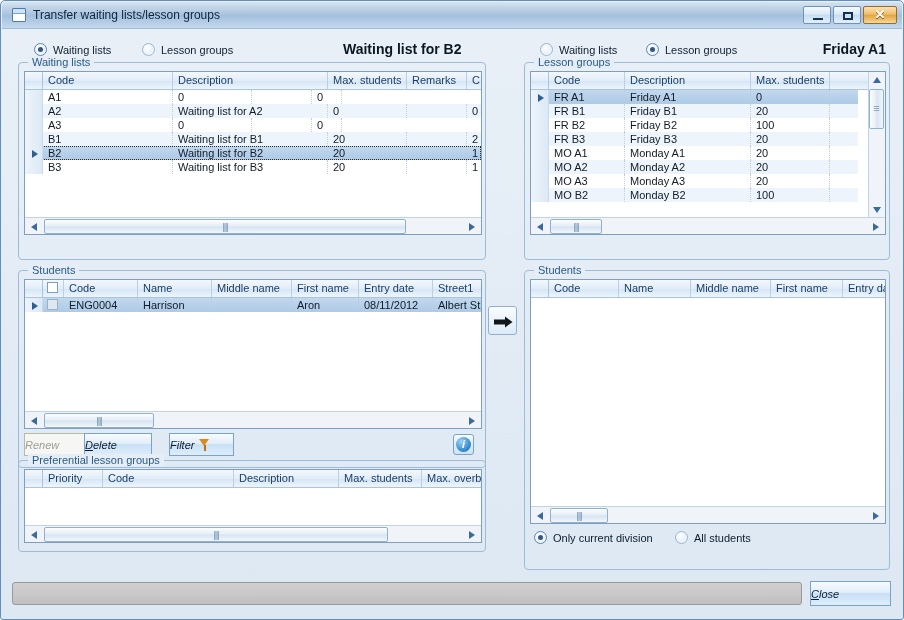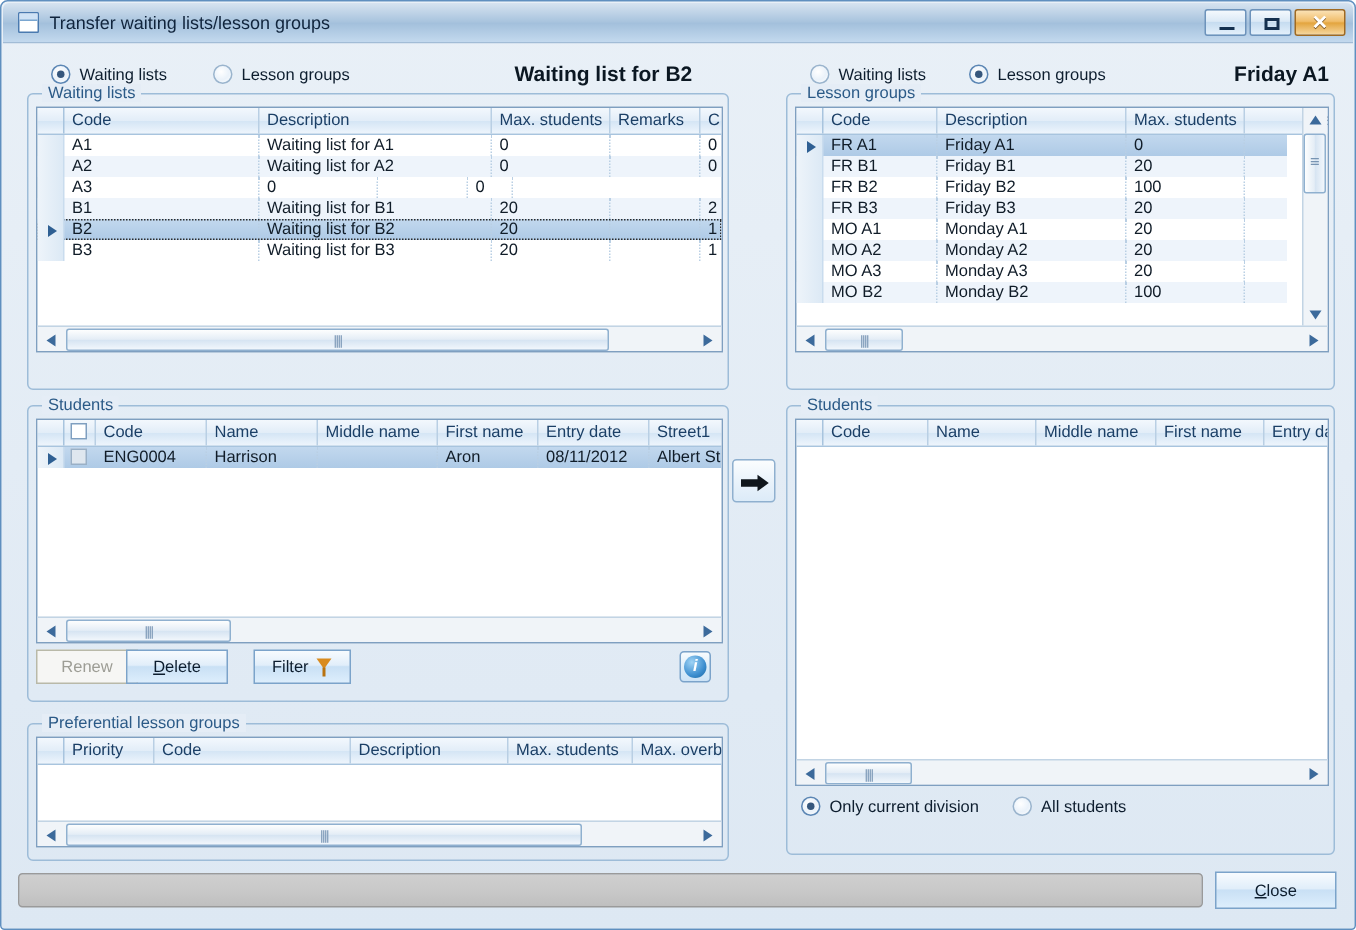--- a/index.html
+++ b/index.html
@@ -160,21 +160,21 @@
   .vsb .thumb::after {
     content:"≡"; position:absolute; left:0; right:0; top:50%; margin-top:-7px;
     text-align:center; font-size:11px; color:#7794b3;
   }
 
   
   .btn {
     position:absolute; border:1px solid #7ba3ca; border-radius:0;
     background: linear-gradient(to bottom,#f7fbfe 0%,#e1eefa 45%,#c9e0f5 50%,#ddeefc 100%);
     color:#0d1d2e; font-size:11px; text-align:center; cursor:default;
-    display:flex; align-items:center; justify-content:center; gap:5px;
+    display:flex; align-items:center; justify-content:flex-start; gap:5px;font-style:italic;
   }
   .btn.disabled {
     background:#f6f6f4; border-color:#b9b9a8; color:#9d9d95;
   }
   .btn u { text-decoration:underline; }
   .funnel { width:11px; height:12px; position:relative; display:inline-block; }
   .funnel::before {
     content:""; position:absolute; left:0; top:0; width:0; height:0;
     border-left:5.5px solid transparent; border-right:5.5px solid transparent;
     border-top:7px solid #d98b1e;
@@ -249,21 +249,20 @@
           <div class="hc" style="width:130px;">Code</div>
           <div class="hc" style="width:155px;">Description</div>
           <div class="hc" style="width:79px;">Max. students</div>
           <div class="hc" style="width:60px;">Remarks</div>
           <div class="hc" style="width:30px;">C</div>
         </div>
         <div class="rowarea" style="top:18px; height:128px;">
           <div class="grow">
             <span class="ind" style="width:18px;"></span>
             <span class="cell" style="width:130px;">A1</span>
-            <span class="cell" style="width:155px;">Waiting list for A1</span>
             <span class="cell" style="width:79px;">0</span>
             <span class="cell" style="width:60px;"></span>
             <span class="cell" style="width:30px;">0</span>
           </div>
           <div class="grow alt">
             <span class="ind" style="width:18px;"></span>
             <span class="cell" style="width:130px;">A2</span>
             <span class="cell" style="width:155px;">Waiting list for A2</span>
             <span class="cell" style="width:79px;">0</span>
             <span class="cell" style="width:60px;"></span>
@@ -354,21 +353,21 @@
       </div>
       <div class="btn" style="left:150px; top:162px; width:65px; height:23px;">
         <span>Filter</span>
         <span class="funnel"></span>
       </div>
       <div class="infobtn" style="left:434px; top:163px;">
         <span class="circ">i</span>
       </div>
     </div>
 
-    <div class="gb" style="left:16px; top:453px; width:468px; height:92px;">
+    <div class="gb" style="left:16px; top:431px; width:468px; height:92px;">
       <span class="gb-title">Preferential lesson groups</span>
       <div class="grid" style="left:5px; top:8px; width:458px; height:74px;">
         <div class="grid-head">
           <div class="hc indicator" style="width:18px;"></div>
           <div class="hc" style="width:60px;">Priority</div>
           <div class="hc" style="width:131px;">Code</div>
           <div class="hc" style="width:105px;">Description</div>
           <div class="hc" style="width:83px;">Max. students</div>
           <div class="hc" style="width:70px;">Max. overbook</div>
         </div>

